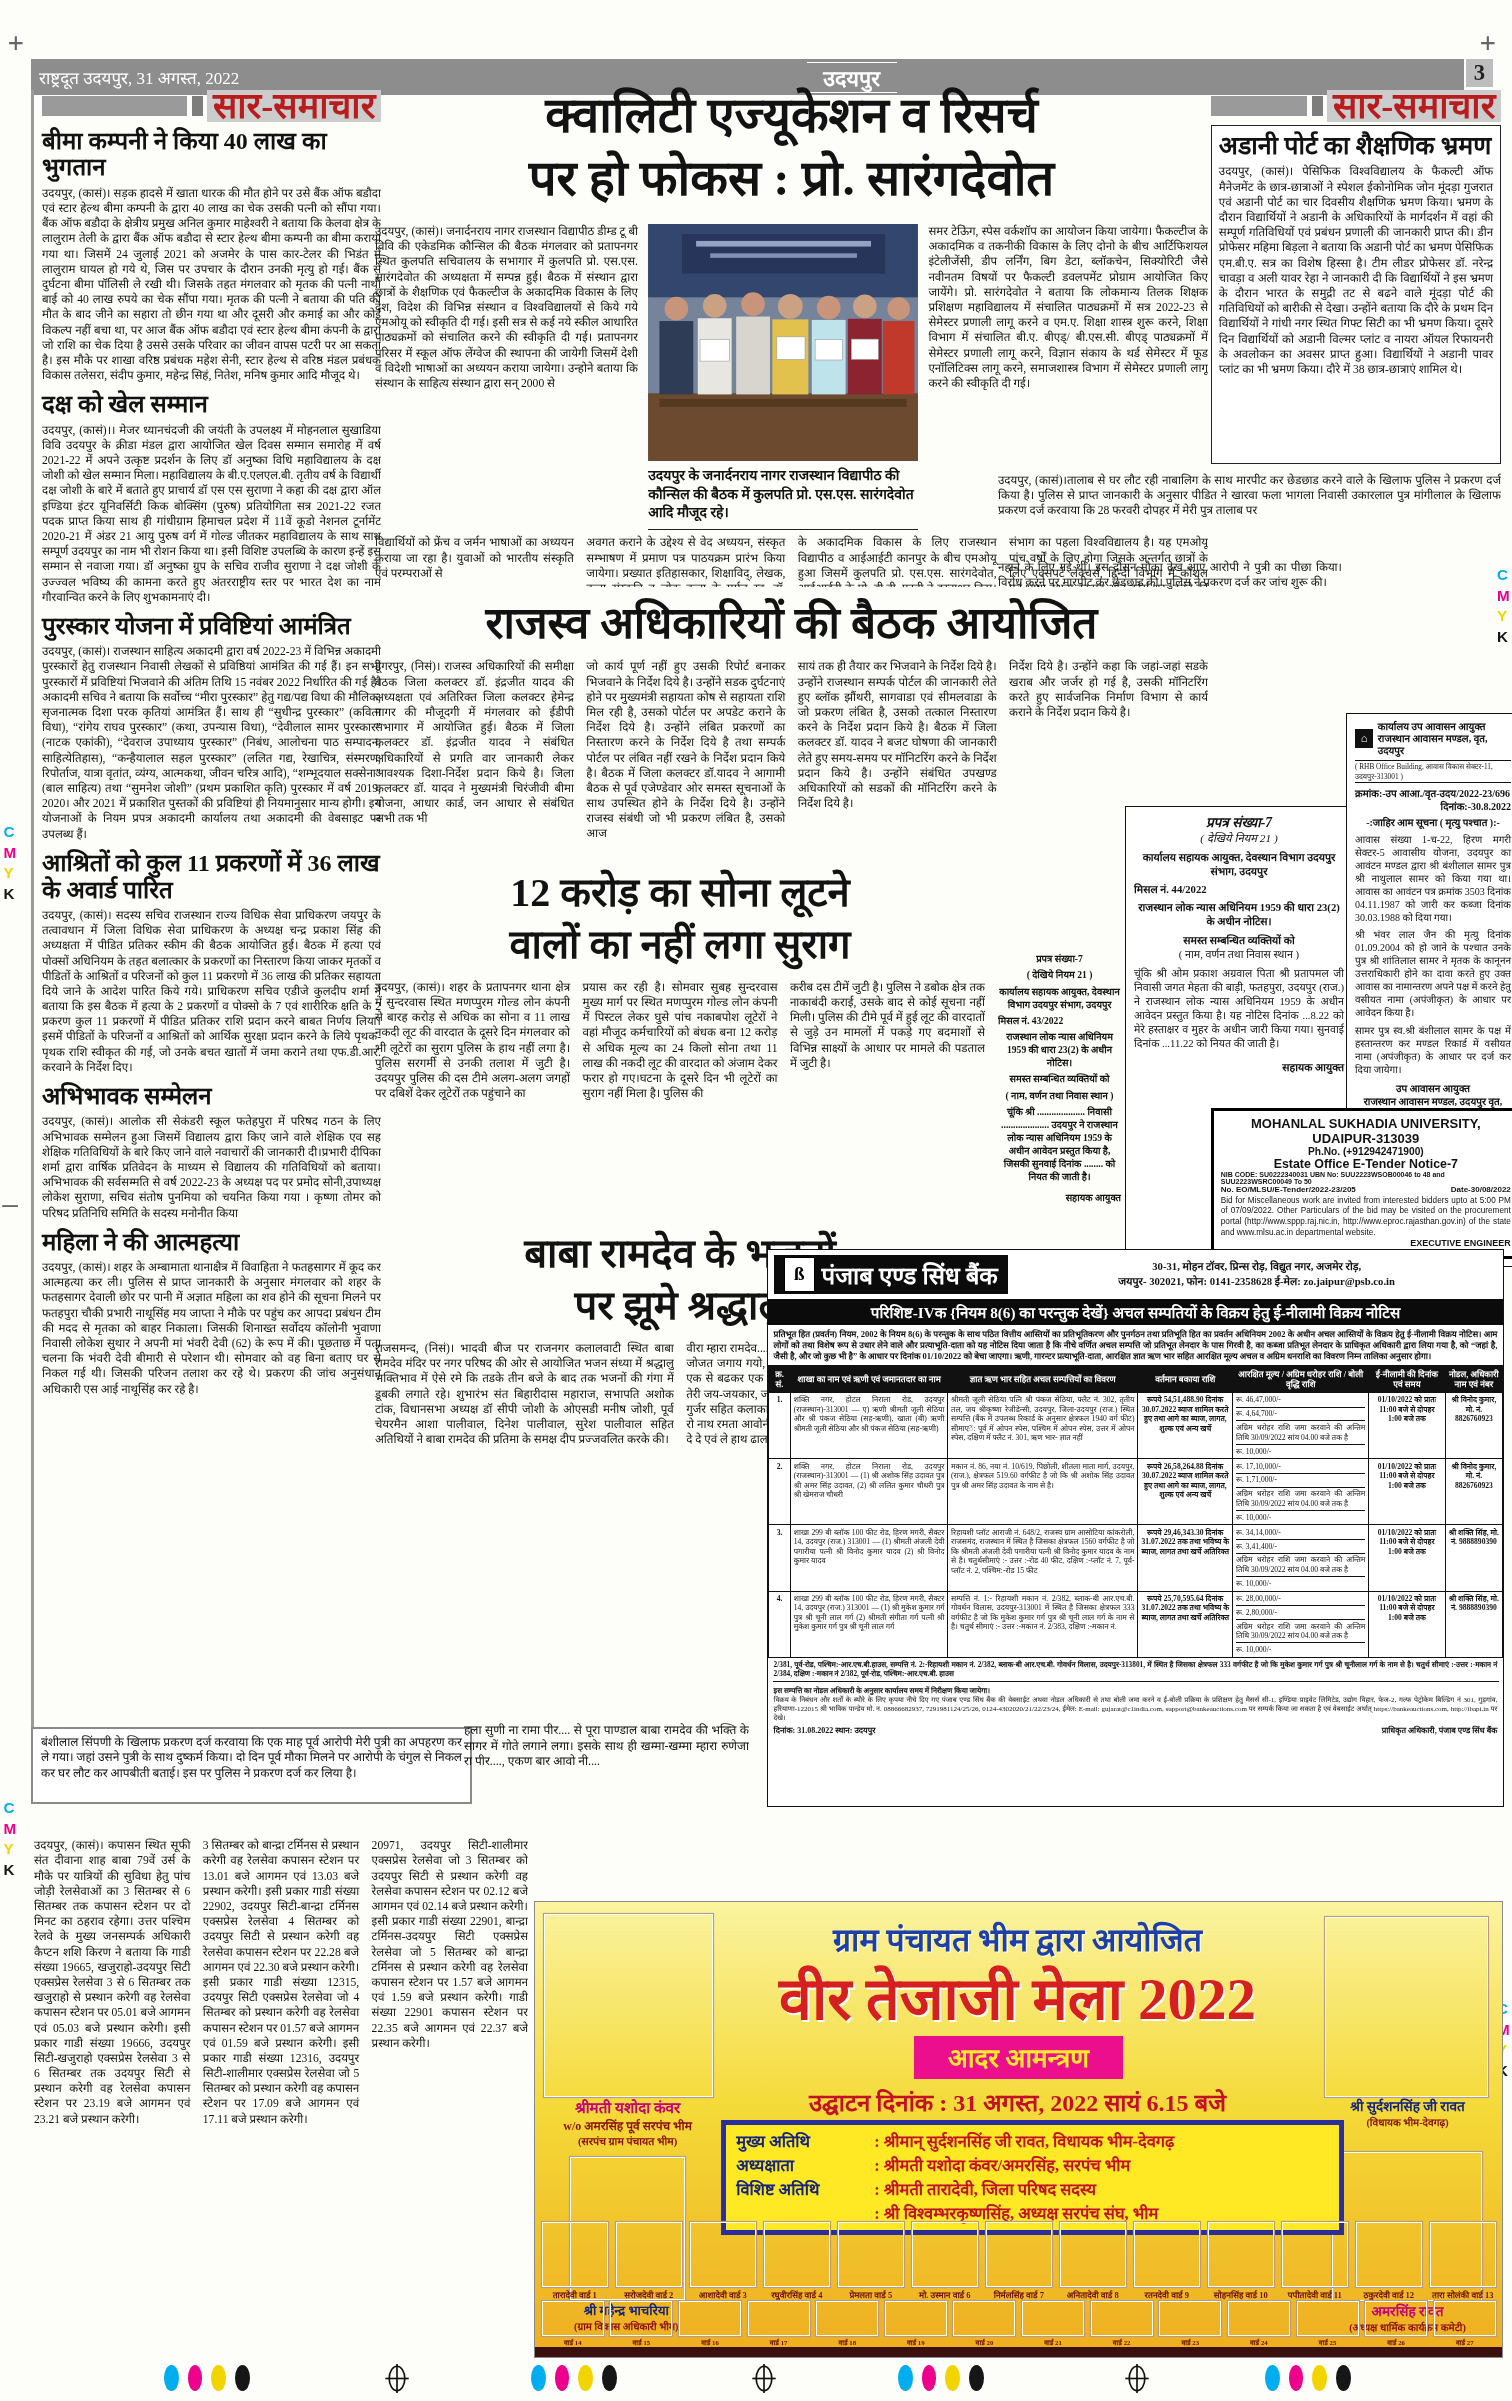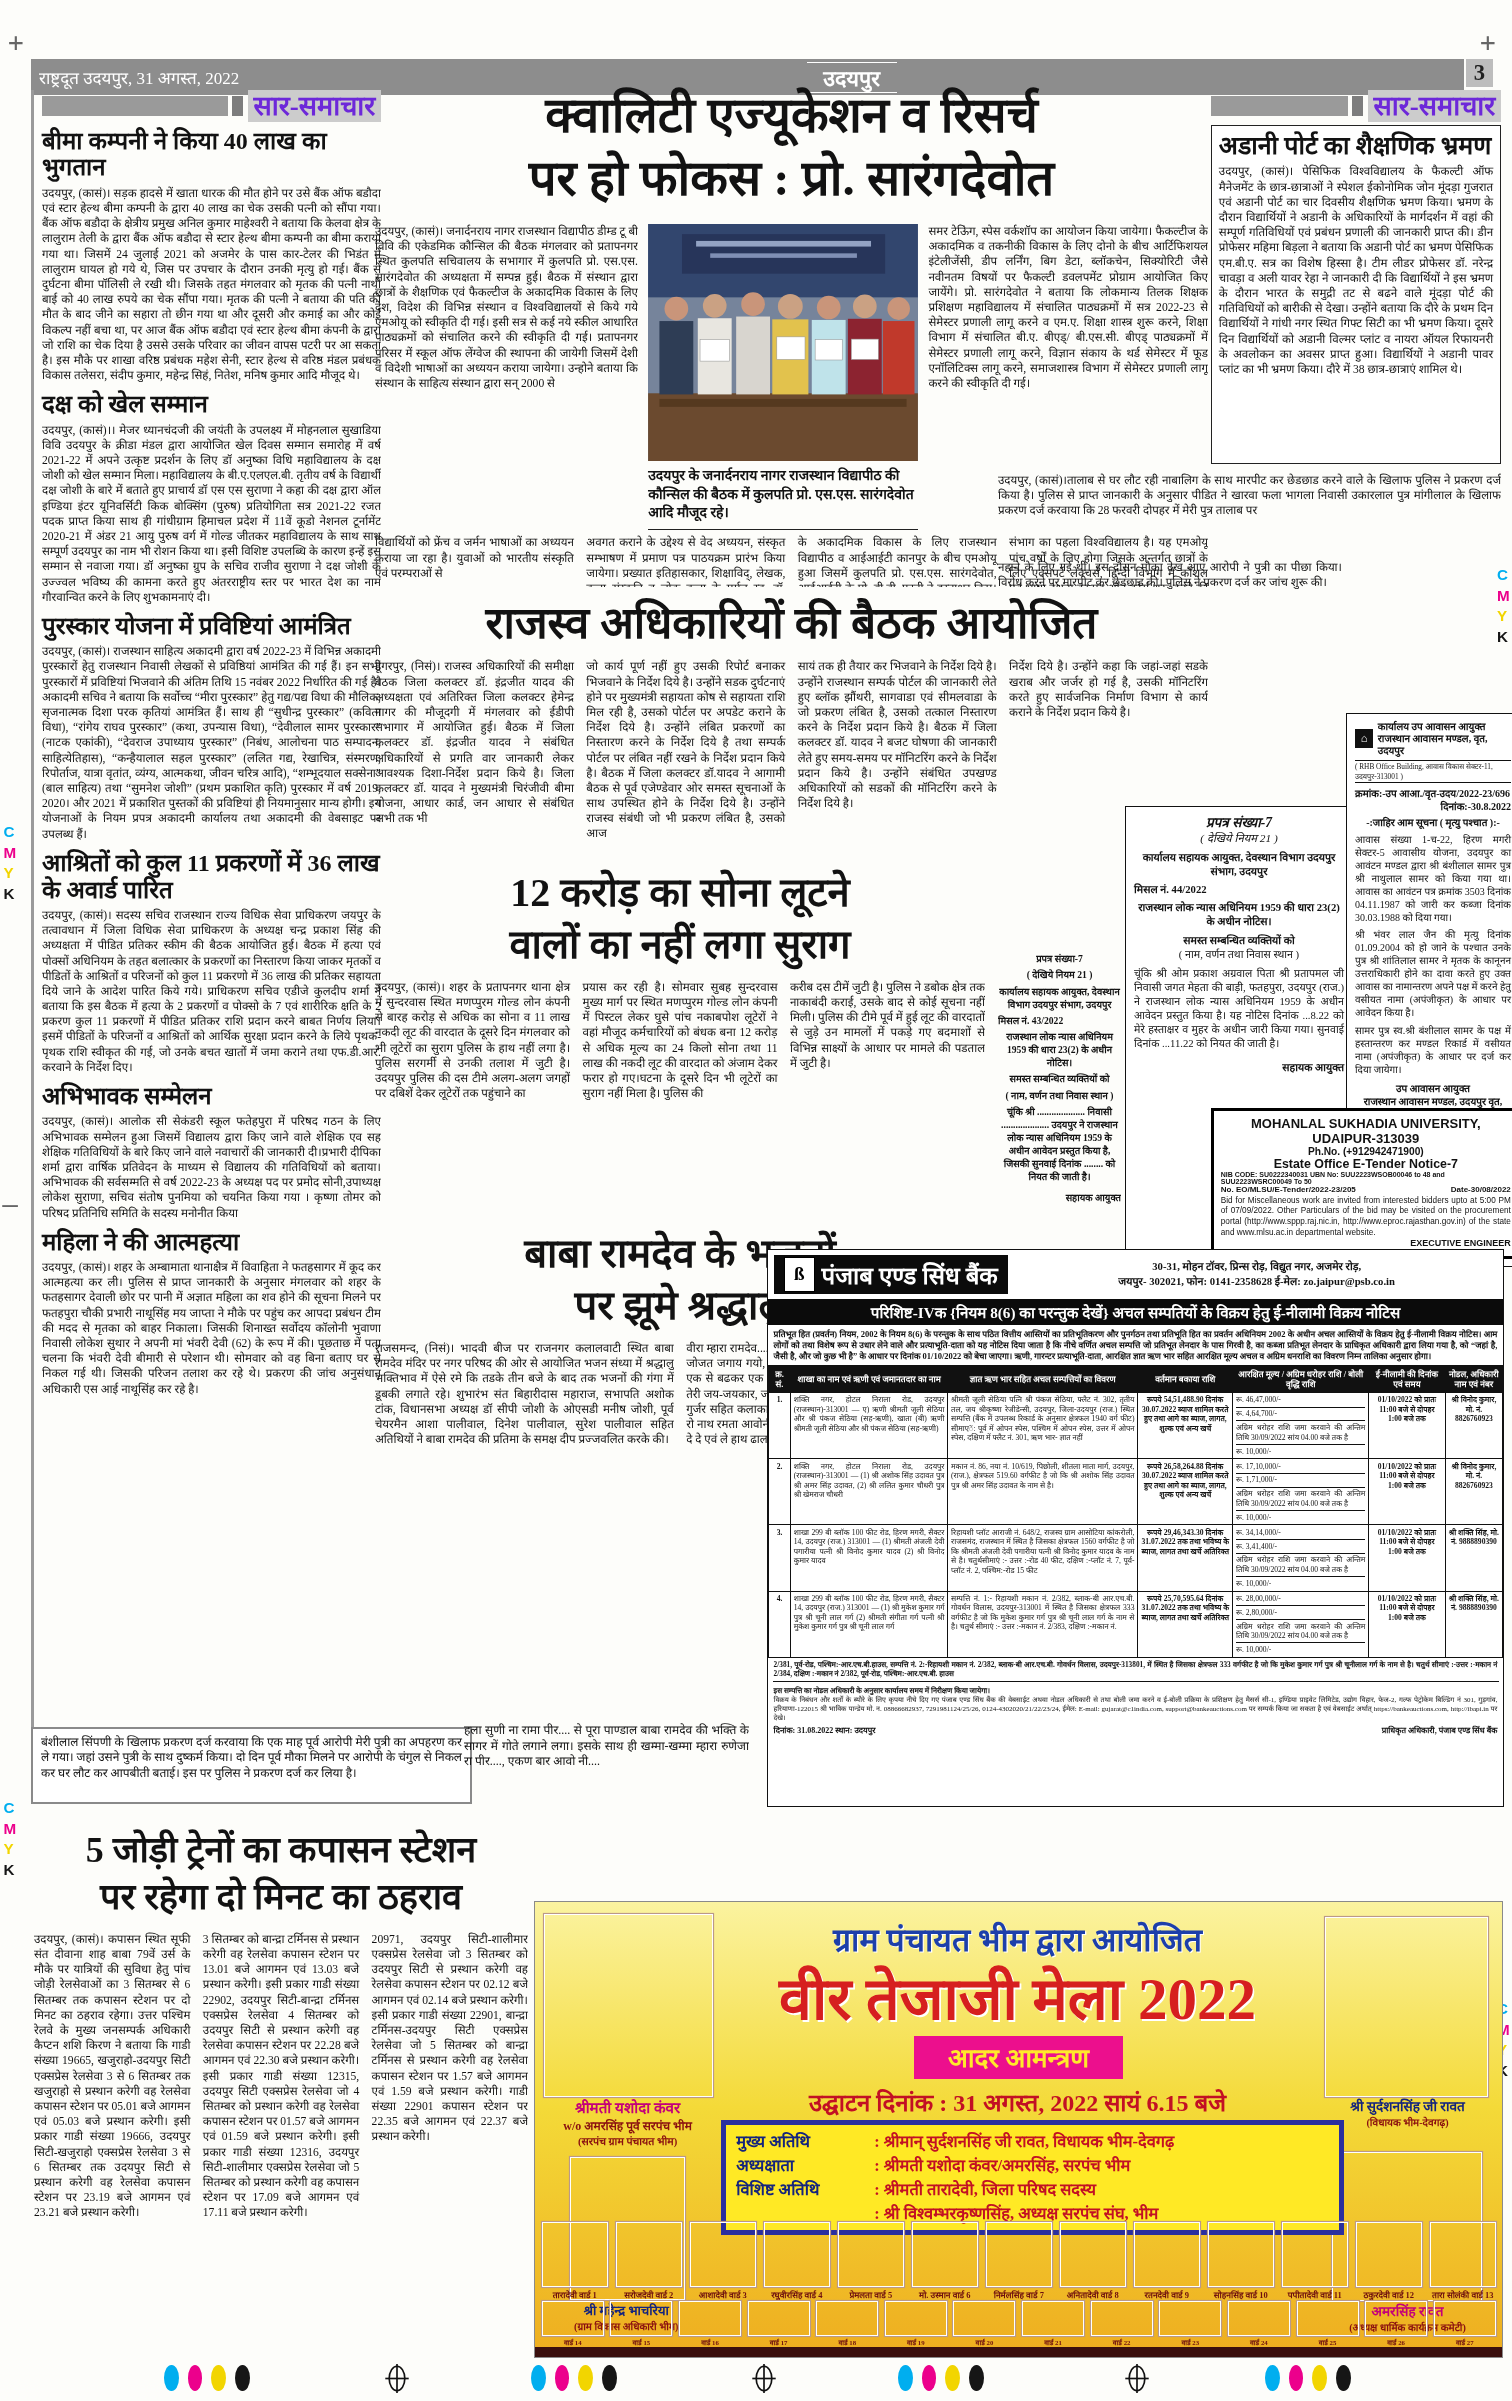--- a/index.html
+++ b/index.html
@@ -11,21 +11,21 @@
   
   .mast{background:#8d8d8d;color:#fff;display:flex;align-items:center;}
   .mast .l{font-size:17px;padding-left:8px;flex:0 0 auto;}
   .mast .c{flex:1;text-align:center;font-size:21.5px;font-weight:bold;border-top:1.7px solid #fff;border-bottom:0.6px solid #fff;width:90px;flex:0 0 auto;margin:0 auto;}
   .mast .sp{flex:1;}
   .pagebox{background:#bdbdbd;color:#222;font-weight:bold;font-size:22.6px;display:flex;align-items:center;justify-content:center;}
   
   .sarbar{display:flex;align-items:center;height:32px;}
   .sarbar .g1{flex:1;height:20.3px;background:#9a9a9a;}
   .sarbar .g2{width:11.3px;height:20.3px;background:#7d7d7d;margin-left:4.5px;}
-  .sarbar .t{background:#cccccc;color:#6d28d9;font-weight:bold;font-size:27px;line-height:32px;padding:0 5.6px;margin-left:4.5px;}
+  .sarbar .t{background:#cccccc;color:#b91c1c;font-weight:bold;font-size:36px;line-height:32px;padding:0 5.6px;margin-left:4.5px;}
   
   .h-sm{font-weight:bold;font-size:24px;line-height:1.12;margin:5.6px 0 4.5px 0;}
   .h-big{font-weight:bold;text-align:center;}
   .btxt{font-size:11.6px;line-height:1.31;text-align:justify;}
   .bcols{display:flex;gap:12.4px;}
   .bcols>div{flex:1;}
   article{display:block;}
   .rule{border-top:1.7px solid #222;}
   
   .nbox{background:#fff;border:1.7px solid #111;padding:6.8px 8px;font-size:10.7px;line-height:1.3;}
@@ -394,24 +394,20 @@
       <div style="font-size:7.3px;font-weight:bold;">इस सम्पत्ति का नोडल अधिकारी के अनुसार कार्यालय समय में निरीक्षण किया जायेगा।</div>
       <p class="jt" style="margin:1.1px 0;font-size:7px;line-height:1.3;">विक्रय के निबंधन और शर्तों के ब्यौरे के लिए कृपया नीचे दिए गए पंजाब एण्ड सिंध बैंक की वेबसाईट अथवा नोडल अधिकारी से तथा बोली जमा करने व ई-बोली प्रक्रिया के प्रशिक्षण हेतु मैसर्स सी-1, इण्डिया प्राइवेट लिमिटेड, उद्योग विहार, फेज-2, गल्फ पेट्रोकेम बिल्डिंग नं 301, गुड़गांव, हरियाणा-122015 श्री भाविक पान्डेय मो. न. 08866682937, 7291981124/25/26, 0124-4302020/21/22/23/24, ईमेल: E-mail: gujarat@c1india.com, support@bankeauctions.com पर सम्पर्क किया जा सकता है एवं वेबसाईट अर्थात् https://bankeauctions.com, http://ibapi.in पर देखे।</p>
       <div style="display:flex;justify-content:space-between;font-weight:bold;font-size:8px;">
         <span>दिनांक: 31.08.2022        स्थान: उदयपुर</span>
         <span><span>प्राधिकृत अधिकारी,</span> <span>पंजाब एण्ड सिंध बैंक</span></span>
       </div>
     </div>
   </div>
 
   <div class="abs" style="left:34px;top:1827px;width:494px;">
-    <h2 class="h-big" style="font-size:36px;line-height:1.3;margin:0;">
-      <div>5 जोड़ी ट्रेनों का कपासन स्टेशन</div>
-      <div>पर रहेगा दो मिनट का ठहराव</div>
-    </h2>
     <div class="bcols clip" style="height:395px;margin-top:11.3px;">
         <div class="btxt">उदयपुर, (कासं)। कपासन स्थित सूफी संत दीवाना शाह बाबा 79वें उर्स के मौके पर यात्रियों की सुविधा हेतु पांच जोड़ी रेलसेवाओं का 3 सितम्बर से 6 सितम्बर तक कपासन स्टेशन पर दो मिनट का ठहराव रहेगा। उत्तर पश्चिम रेलवे के मुख्य जनसम्पर्क अधिकारी कैप्टन शशि किरण ने बताया कि गाडी संख्या 19665, खजुराहो-उदयपुर सिटी एक्सप्रेस रेलसेवा 3 से 6 सितम्बर तक खजुराहो से प्रस्थान करेगी वह रेलसेवा कपासन स्टेशन पर 05.01 बजे आगमन एवं 05.03 बजे प्रस्थान करेगी। इसी प्रकार गाडी संख्या 19666, उदयपुर सिटी-खजुराहो एक्सप्रेस रेलसेवा 3 से 6 सितम्बर तक उदयपुर सिटी से प्रस्थान करेगी वह रेलसेवा कपासन स्टेशन पर 23.19 बजे आगमन एवं 23.21 बजे प्रस्थान करेगी।</div>
         <div class="btxt">3 सितम्बर को बान्द्रा टर्मिनस से प्रस्थान करेगी वह रेलसेवा कपासन स्टेशन पर 13.01 बजे आगमन एवं 13.03 बजे प्रस्थान करेगी। इसी प्रकार गाडी संख्या 22902, उदयपुर सिटी-बान्द्रा टर्मिनस एक्सप्रेस रेलसेवा 4 सितम्बर को उदयपुर सिटी से प्रस्थान करेगी वह रेलसेवा कपासन स्टेशन पर 22.28 बजे आगमन एवं 22.30 बजे प्रस्थान करेगी। इसी प्रकार गाडी संख्या 12315, उदयपुर सिटी एक्सप्रेस रेलसेवा जो 4 सितम्बर को प्रस्थान करेगी वह रेलसेवा कपासन स्टेशन पर 01.57 बजे आगमन एवं 01.59 बजे प्रस्थान करेगी। इसी प्रकार गाडी संख्या 12316, उदयपुर सिटी-शालीमार एक्सप्रेस रेलसेवा जो 5 सितम्बर को प्रस्थान करेगी वह कपासन स्टेशन पर 17.09 बजे आगमन एवं 17.11 बजे प्रस्थान करेगी।</div>
         <div class="btxt">20971, उदयपुर सिटी-शालीमार एक्सप्रेस रेलसेवा जो 3 सितम्बर को उदयपुर सिटी से प्रस्थान करेगी वह रेलसेवा कपासन स्टेशन पर 02.12 बजे आगमन एवं 02.14 बजे प्रस्थान करेगी। इसी प्रकार गाडी संख्या 22901, बान्द्रा टर्मिनस-उदयपुर सिटी एक्सप्रेस रेलसेवा जो 5 सितम्बर को बान्द्रा टर्मिनस से प्रस्थान करेगी वह रेलसेवा कपासन स्टेशन पर 1.57 बजे आगमन एवं 1.59 बजे प्रस्थान करेगी। गाडी संख्या 22901 कपासन स्टेशन पर 22.35 बजे आगमन एवं 22.37 बजे प्रस्थान करेगी।</div>
       </div>
   </div>
 
   <div class="abs ad" style="left:534px;top:1901px;width:967px;height:455px;">
 
     <div class="abs face" style="left:9px;top:12.4px;width:167px;height:181px;"></div>

